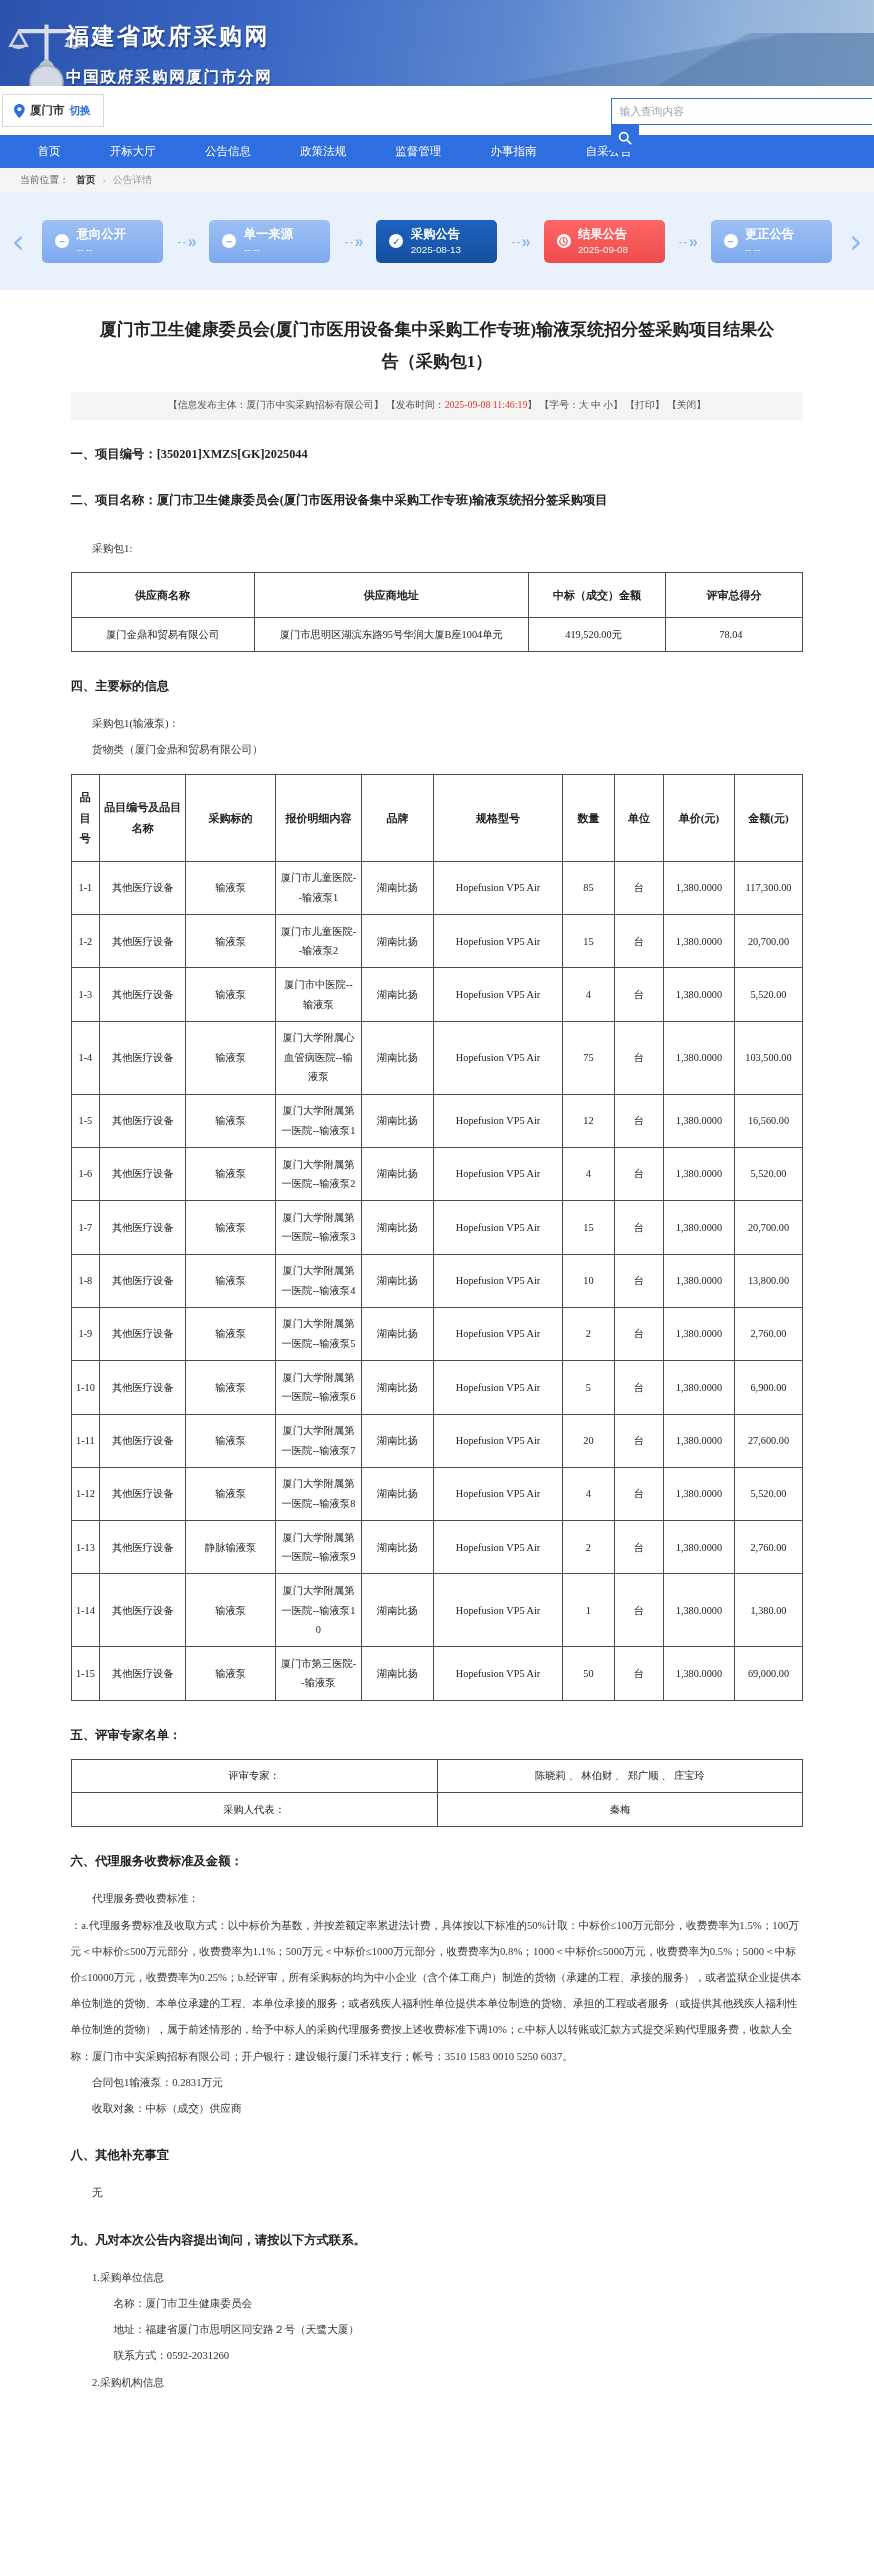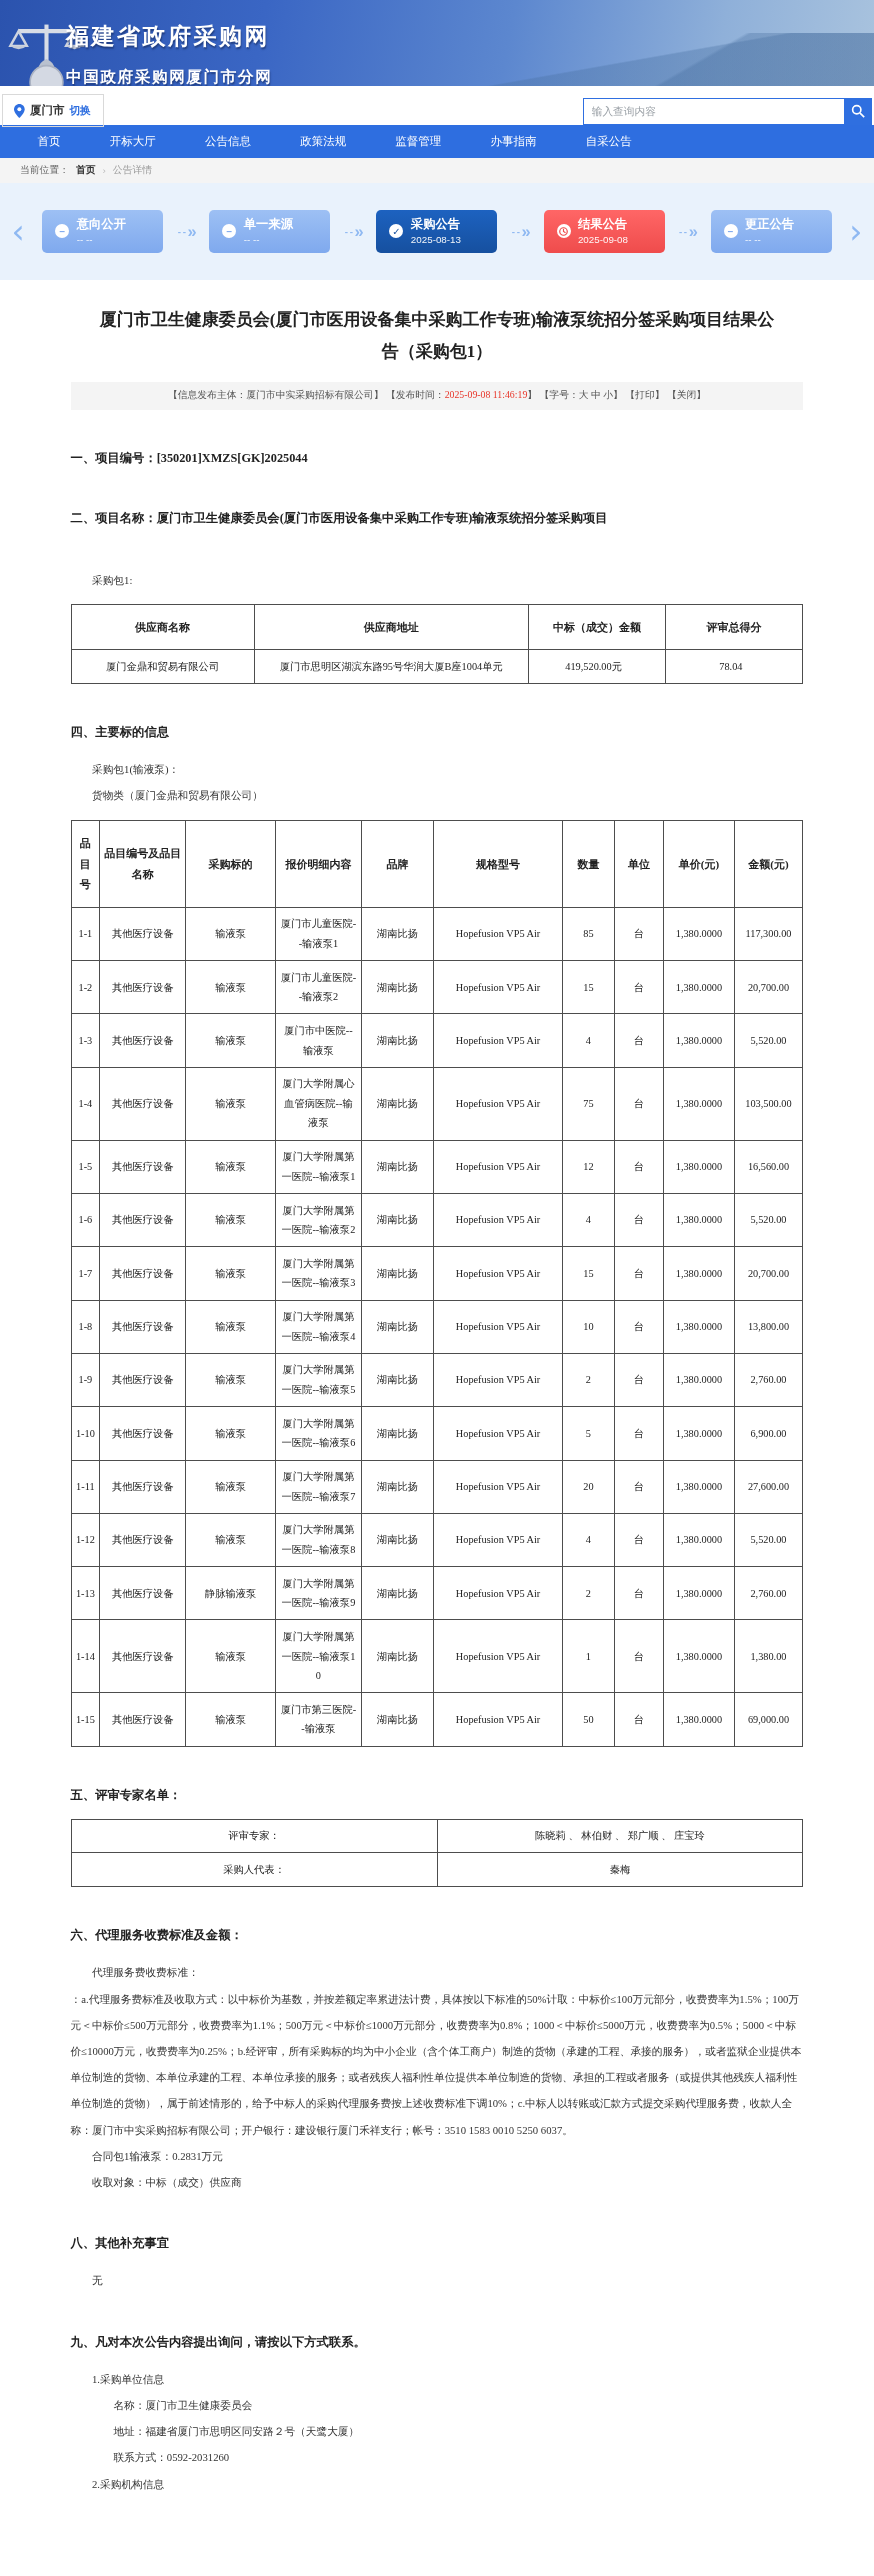--- a/index.html
+++ b/index.html
@@ -13,26 +13,26 @@
     background:linear-gradient(170deg, rgba(255,255,255,0) 40%, rgba(70,110,160,.35) 41%),
                linear-gradient(150deg, rgba(255,255,255,0) 55%, rgba(60,100,150,.30) 56%); }
   .logo { position:absolute; left:6.6px; top:18px; width:79px; height:82px; }
   .banner-text { position:absolute; left:66px; top:21.3px; }
   .site-title { font-size:23px; font-weight:bold; color:#fff; letter-spacing:2.5px;
                 text-shadow:0.8px 1.6px 1.6px rgba(20,40,90,.6); }
   .site-subtitle { margin-top:14.8px; font-size:15.6px; font-weight:bold; color:#fff;
                    letter-spacing:1.6px; text-shadow:0.8px 1.6px 1.6px rgba(20,40,90,.6); }
 
   
-  .locbar { height:39px; background:#fff; position:relative; }
+  .locbar { height:49px; background:#fff; position:relative; }
   .loc-box { position:absolute; left:1.6px; top:8.2px; width:102px; height:33px; border:0.8px solid #d9d9d9;
              display:flex; align-items:center; justify-content:center; gap:4.9px; }
   .loc-city { font-size:11.5px; color:#333; font-weight:bold; }
   .loc-switch { font-size:10.7px; color:#2f6fe0; font-weight:bold; cursor:pointer; text-decoration:none; }
-  .searchwrap { position:absolute; right:2.5px; top:11.5px; display:flex; }
+  .searchwrap { position:absolute; right:2.5px; top:11.5px; display:flex;flex-direction:column; }
   .search-input { width:261px; height:27px; border:0.8px solid #2f6fe0; border-right:none; outline:none;
                   font-size:10.7px; padding:0 8.2px; color:#333; }
   .search-input::placeholder { color:#9aa0a6; }
   .search-btn { width:28px; height:27px; background:#2f6fe0; border:none; cursor:pointer;
                 display:flex; align-items:center; justify-content:center; }
 
   
   .nav { height:33px; background:#2e6ee0; display:flex; align-items:center; padding-left:13px; }
   .nav a { color:#fff; font-size:11.5px; text-decoration:none; padding:0 24.6px; line-height:33px; display:block; }
 
@@ -66,21 +66,21 @@
 
   
   .article { margin:0 24.6px; padding:14.8px 46px 24.6px; font-family:"Liberation Serif","DejaVu Serif",serif; }
   .a-title { text-align:center; font-size:17px; font-weight:bold; color:#222; line-height:1.9;
              padding:9.8px 24.6px 13px; }
   .a-meta { background:#f4f4f4; text-align:center; font-size:9.8px; color:#555;
             padding:7.4px 3.3px; margin-bottom:21.3px; }
   .a-meta .red { color:#e8362a; }
   .a-meta .szbtn, .a-meta .metabtn { cursor:pointer; }
 
-  .sec { margin-top:36px; }
+  .sec { margin-top:22px; }
   .sec-h { font-size:12.3px; font-weight:bold; color:#222; line-height:2; }
   .sec-h .val { font-weight:bold; }
   .p { font-size:10.7px; color:#333; line-height:2.45; }
   .indent2 { padding-left:2em; }
   .indent4 { padding-left:4em; }
   .gap-top { margin-top:11.5px; }
 
   table.tbl { border-collapse:collapse; width:100%; margin:11.5px 0 4.9px; table-layout:fixed;
               font-size:10.3px; color:#222; }
   table.tbl th, table.tbl td { border:0.8px solid #4d4d4d; padding:6.6px 3.3px; text-align:center;

